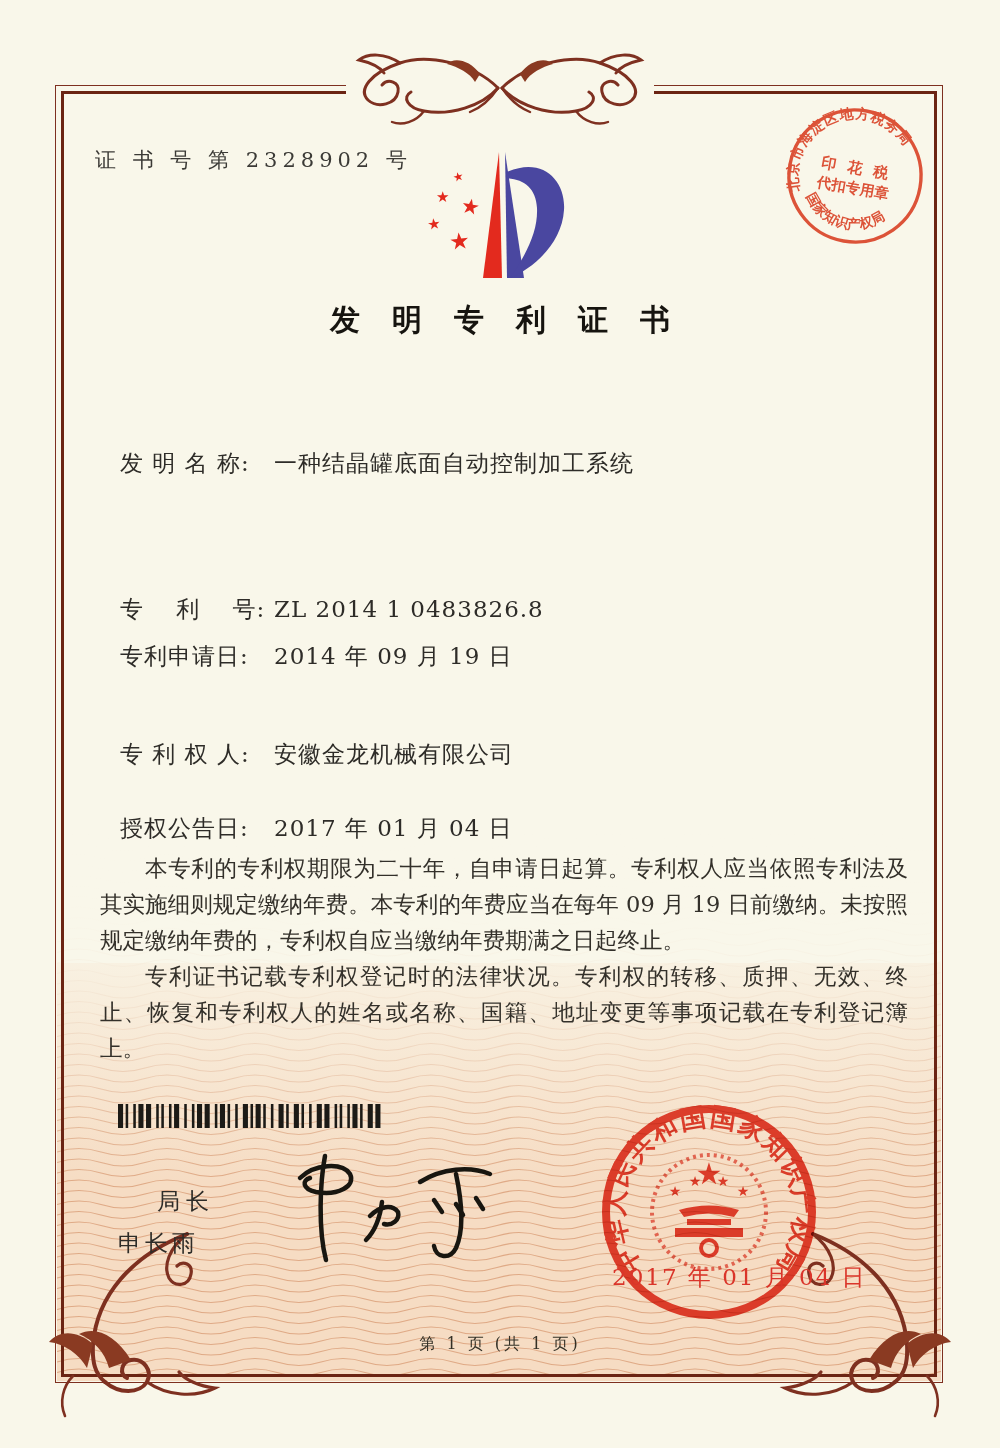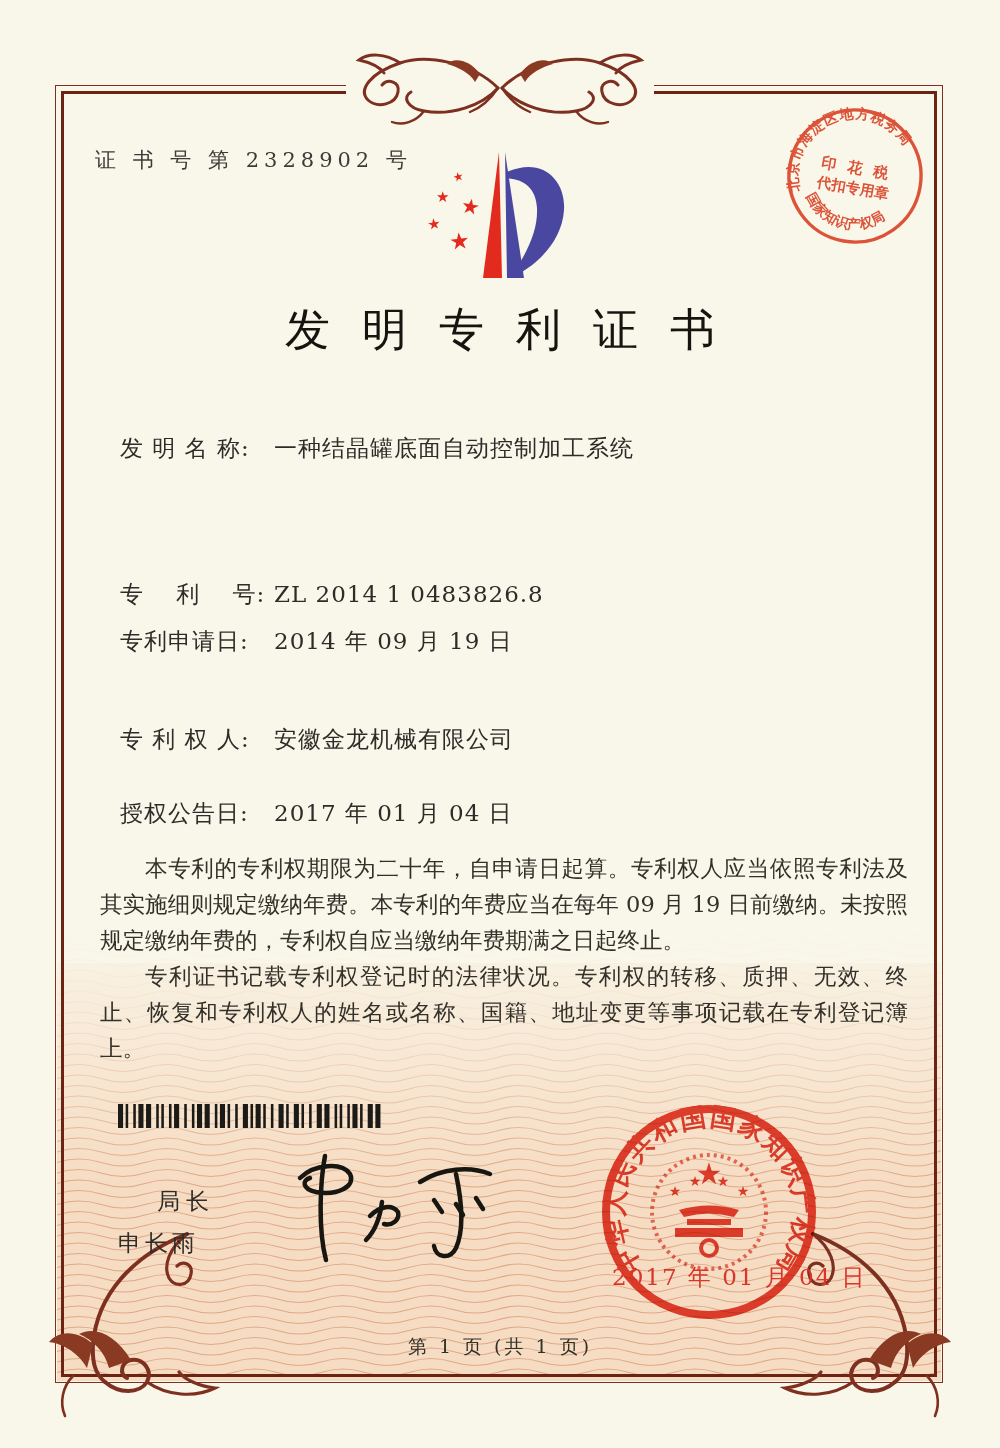--- a/index.html
+++ b/index.html
@@ -15,38 +15,38 @@
   .wave-fade{left:57px;top:823px;width:884px;height:360px;z-index:2;
     background:linear-gradient(to bottom,rgba(249,247,234,1) 0%,rgba(249,247,234,.92) 28%,rgba(249,247,234,0) 100%);}
   
   .frame-outer{left:55px;top:85px;width:888px;height:1298px;border:1.5px solid var(--c-frame,#7e3020);z-index:3;box-sizing:border-box;}
   .frame-inner{left:61px;top:91px;width:876px;height:1286px;border:3px solid var(--c-frame-dark,#6b2413);z-index:3;box-sizing:border-box;}
   .ornament{z-index:4;}
   
   .content{z-index:5;}
   .cert-no{left:95px;top:146px;font-size:21px;letter-spacing:5px;color:#3b3a36;text-align:right;}
   .logo{left:420px;top:146px;width:158px;height:142px;}
-  .title{left:0;top:300px;width:1000px;text-align:center;font-size:45px;font-weight:normal;
+  .title{left:0;top:300px;width:1000px;text-align:center;font-size:30px;font-weight:bold;
          letter-spacing:32px;padding-left:32px;box-sizing:border-box;color:#16140f;}
   .field-row{left:120px;width:780px;font-size:23px;letter-spacing:1px;white-space:nowrap;}
-  .field-label{display:inline-block;min-width:148px;}
+  .field-label{display:inline-block;min-width:148px;margin-top:15px;}
   .field-value{margin-left:6px;}
   .row0{top:433px;} .row1{top:506px;} .row2{top:579px;}
   .row3{top:626px;} .row4{top:724px;} .row5{top:798px;}
   .body-text{left:100px;top:850px;width:808px;font-size:22.5px;line-height:36px;text-align:justify;color:#33302a;}
   .body-text p{margin:0;text-indent:2em;}
   #barcode{left:118px;top:1104px;width:265px;height:24px;}
   .director-label{left:118px;top:1186px;font-size:23px;letter-spacing:6px;margin-left:39px;}
   .director-name{left:118px;top:1228px;font-size:23px;letter-spacing:4px;}
   #signature{left:270px;top:1138px;width:250px;height:140px;}
   .stamp{z-index:6;mix-blend-mode:multiply;}
   #tax-stamp{left:779px;top:100px;width:152px;height:152px;opacity:.93;}
   #office-seal{left:594px;top:1097px;width:230px;height:230px;opacity:.95;}
   .seal-date{left:612px;top:1262px;font-size:23px;letter-spacing:2px;color:var(--c-seal,#d53627);z-index:7;}
-  .footer{left:0;top:1334px;width:1000px;text-align:center;font-size:19px;letter-spacing:3px;color:#333026;}
+  .footer{left:0;top:1334px;width:1000px;text-align:center;font-size:16px;letter-spacing:3px;color:#333026;}
 </style>
 </head>
 <body style="--c-cream: #f9f7ea; --c-frame: #7e3020; --c-frame-dark: #6b2413; --c-text: #2e2c28; --c-stamp: #e0482e; --c-seal: #da352a; --c-wave: #dda480; --c-wave-bg: #f6dcc3; --c-logo-red: #e32a1e; --c-logo-blue: #4a47a0;">
 
 <div class="abs" style="inset:0">
 
   <svg id="waves" class="abs" viewBox="0 0 884 558" preserveAspectRatio="none">
       <rect x="0" y="140" width="884" height="418" fill="#f6dcc3"></rect>
       <path d="M0 14.0 q22 -7 44 0 t44 0 t44 0 t44 0 t44 0 t44 0 t44 0 t44 0 t44 0 t44 0 t44 0 t44 0 t44 0 t44 0 t44 0 t44 0 t44 0 t44 0 t44 0 t44 0 t44 0" fill="none" stroke="#dda480" stroke-width="1.1" opacity="0.06"></path>
       <path d="M0 24.5 q22 -7 44 0 t44 0 t44 0 t44 0 t44 0 t44 0 t44 0 t44 0 t44 0 t44 0 t44 0 t44 0 t44 0 t44 0 t44 0 t44 0 t44 0 t44 0 t44 0 t44 0 t44 0" fill="none" stroke="#dda480" stroke-width="1.1" opacity="0.06"></path>

